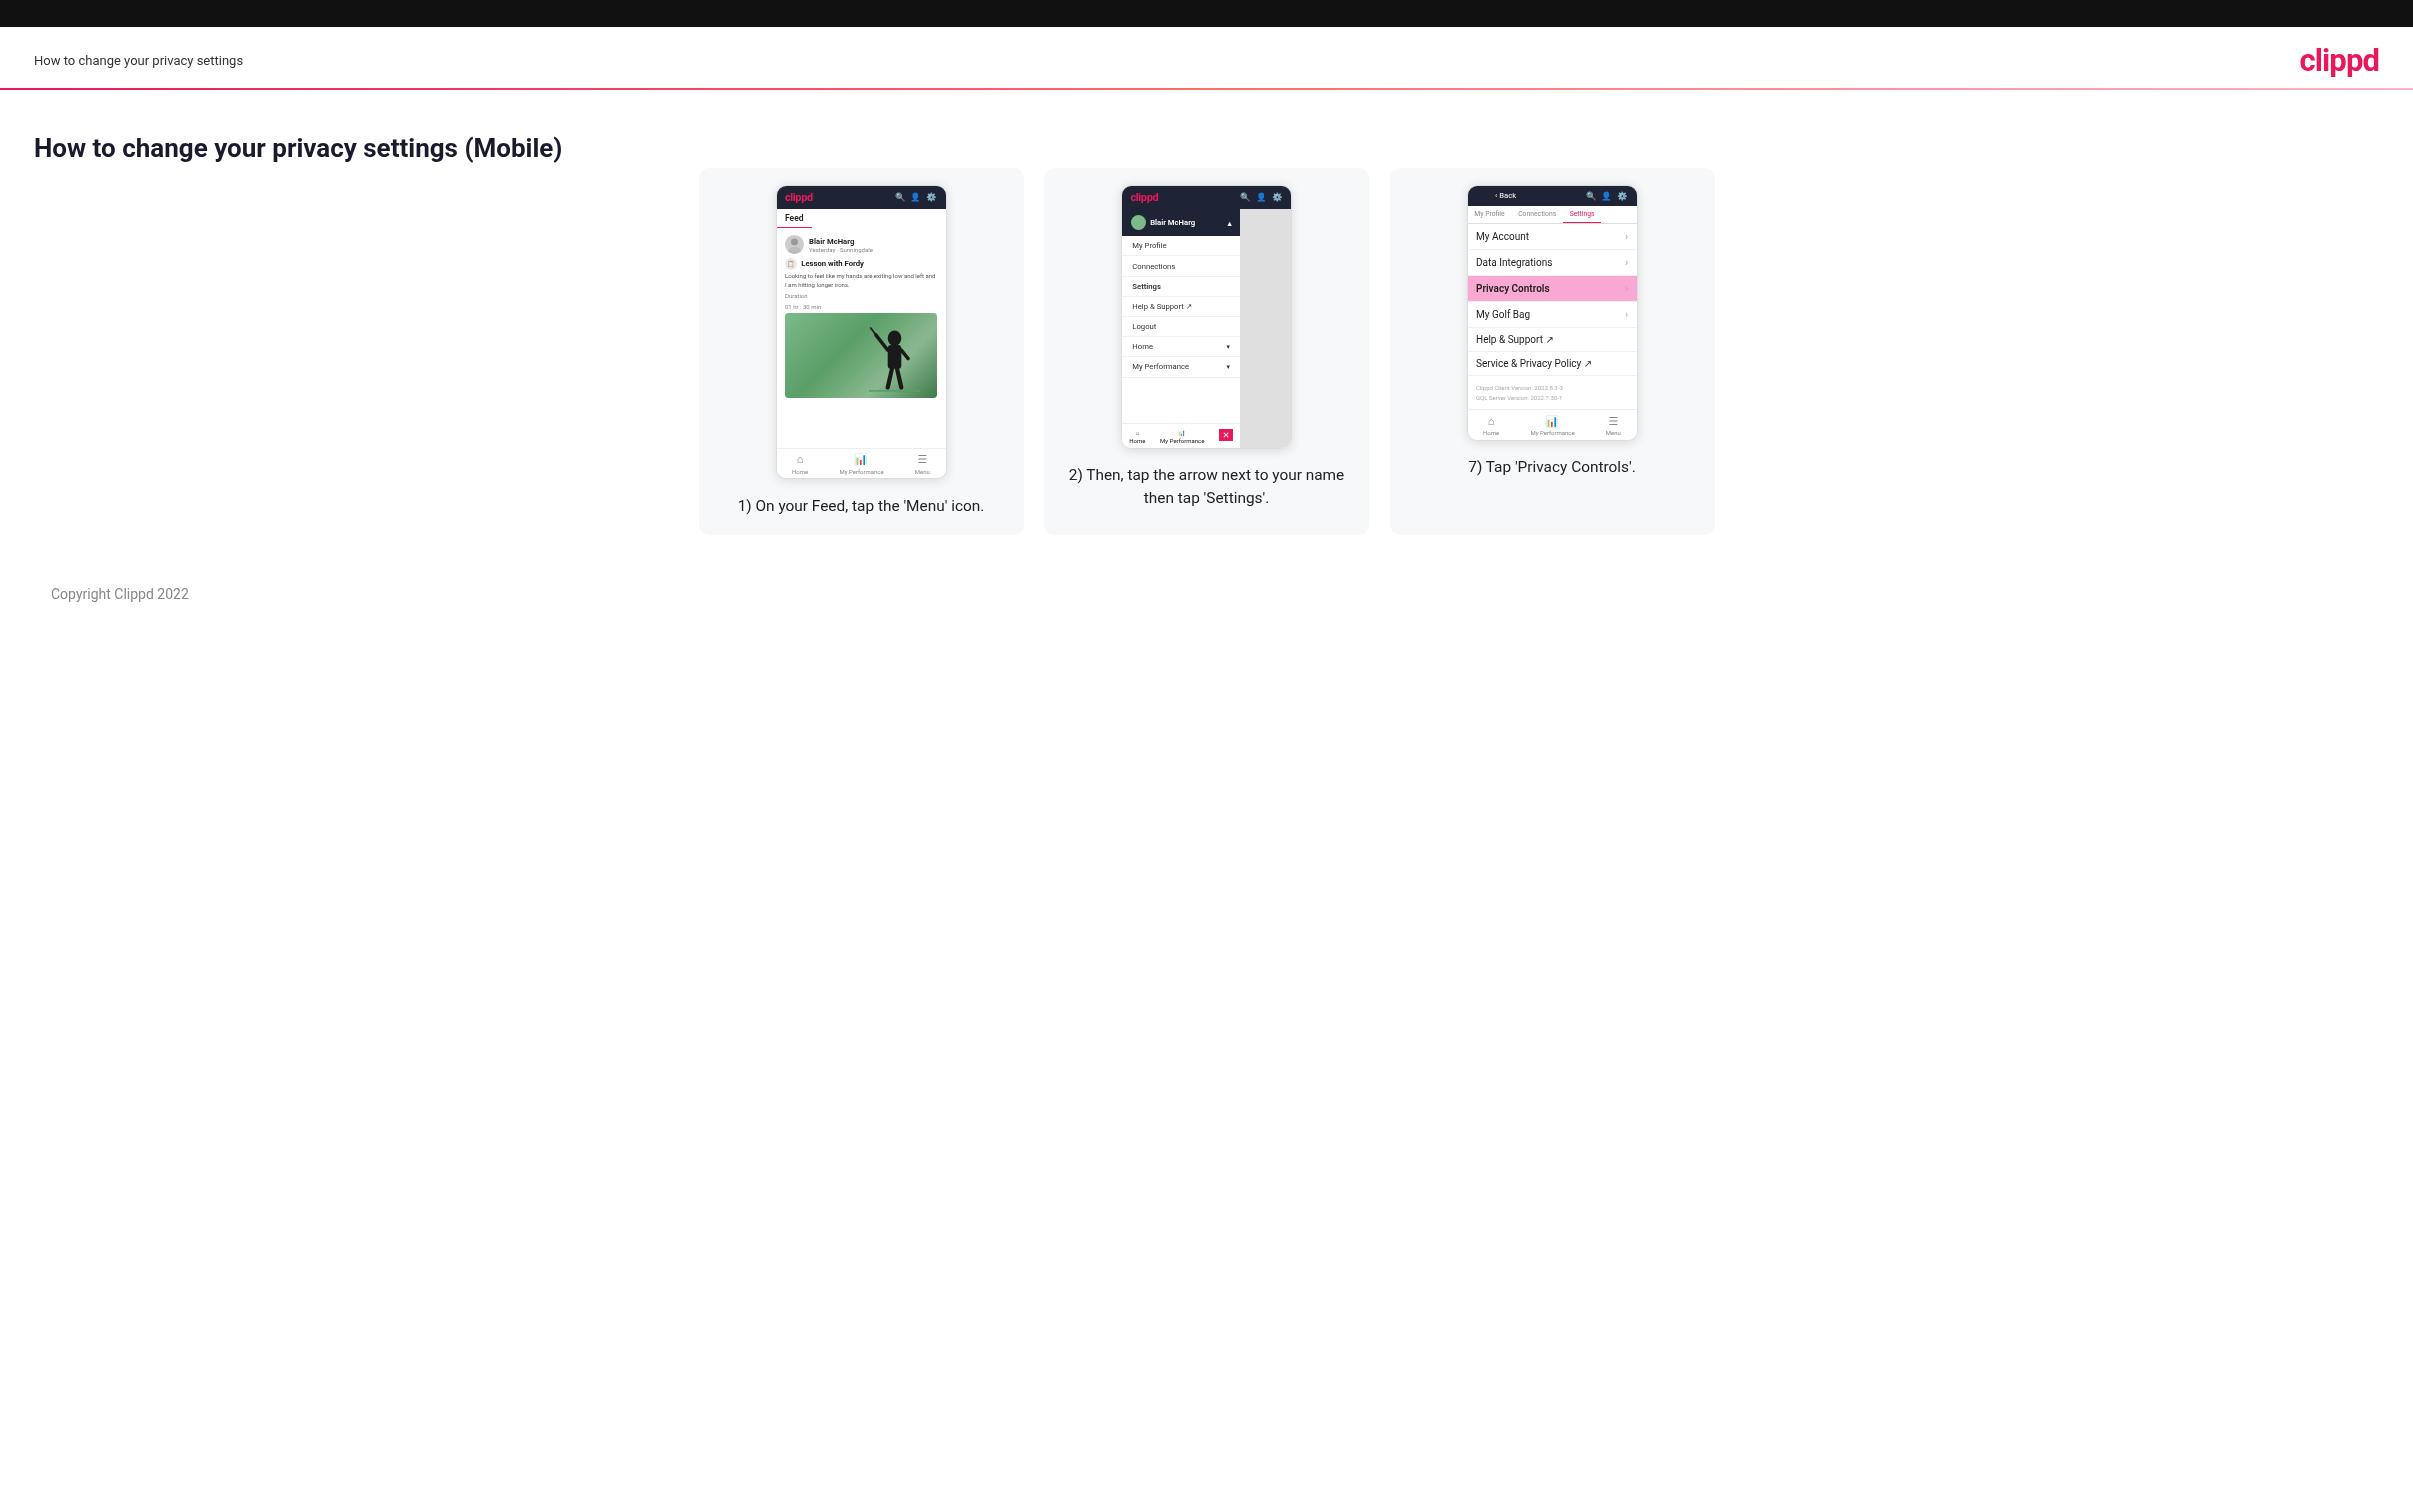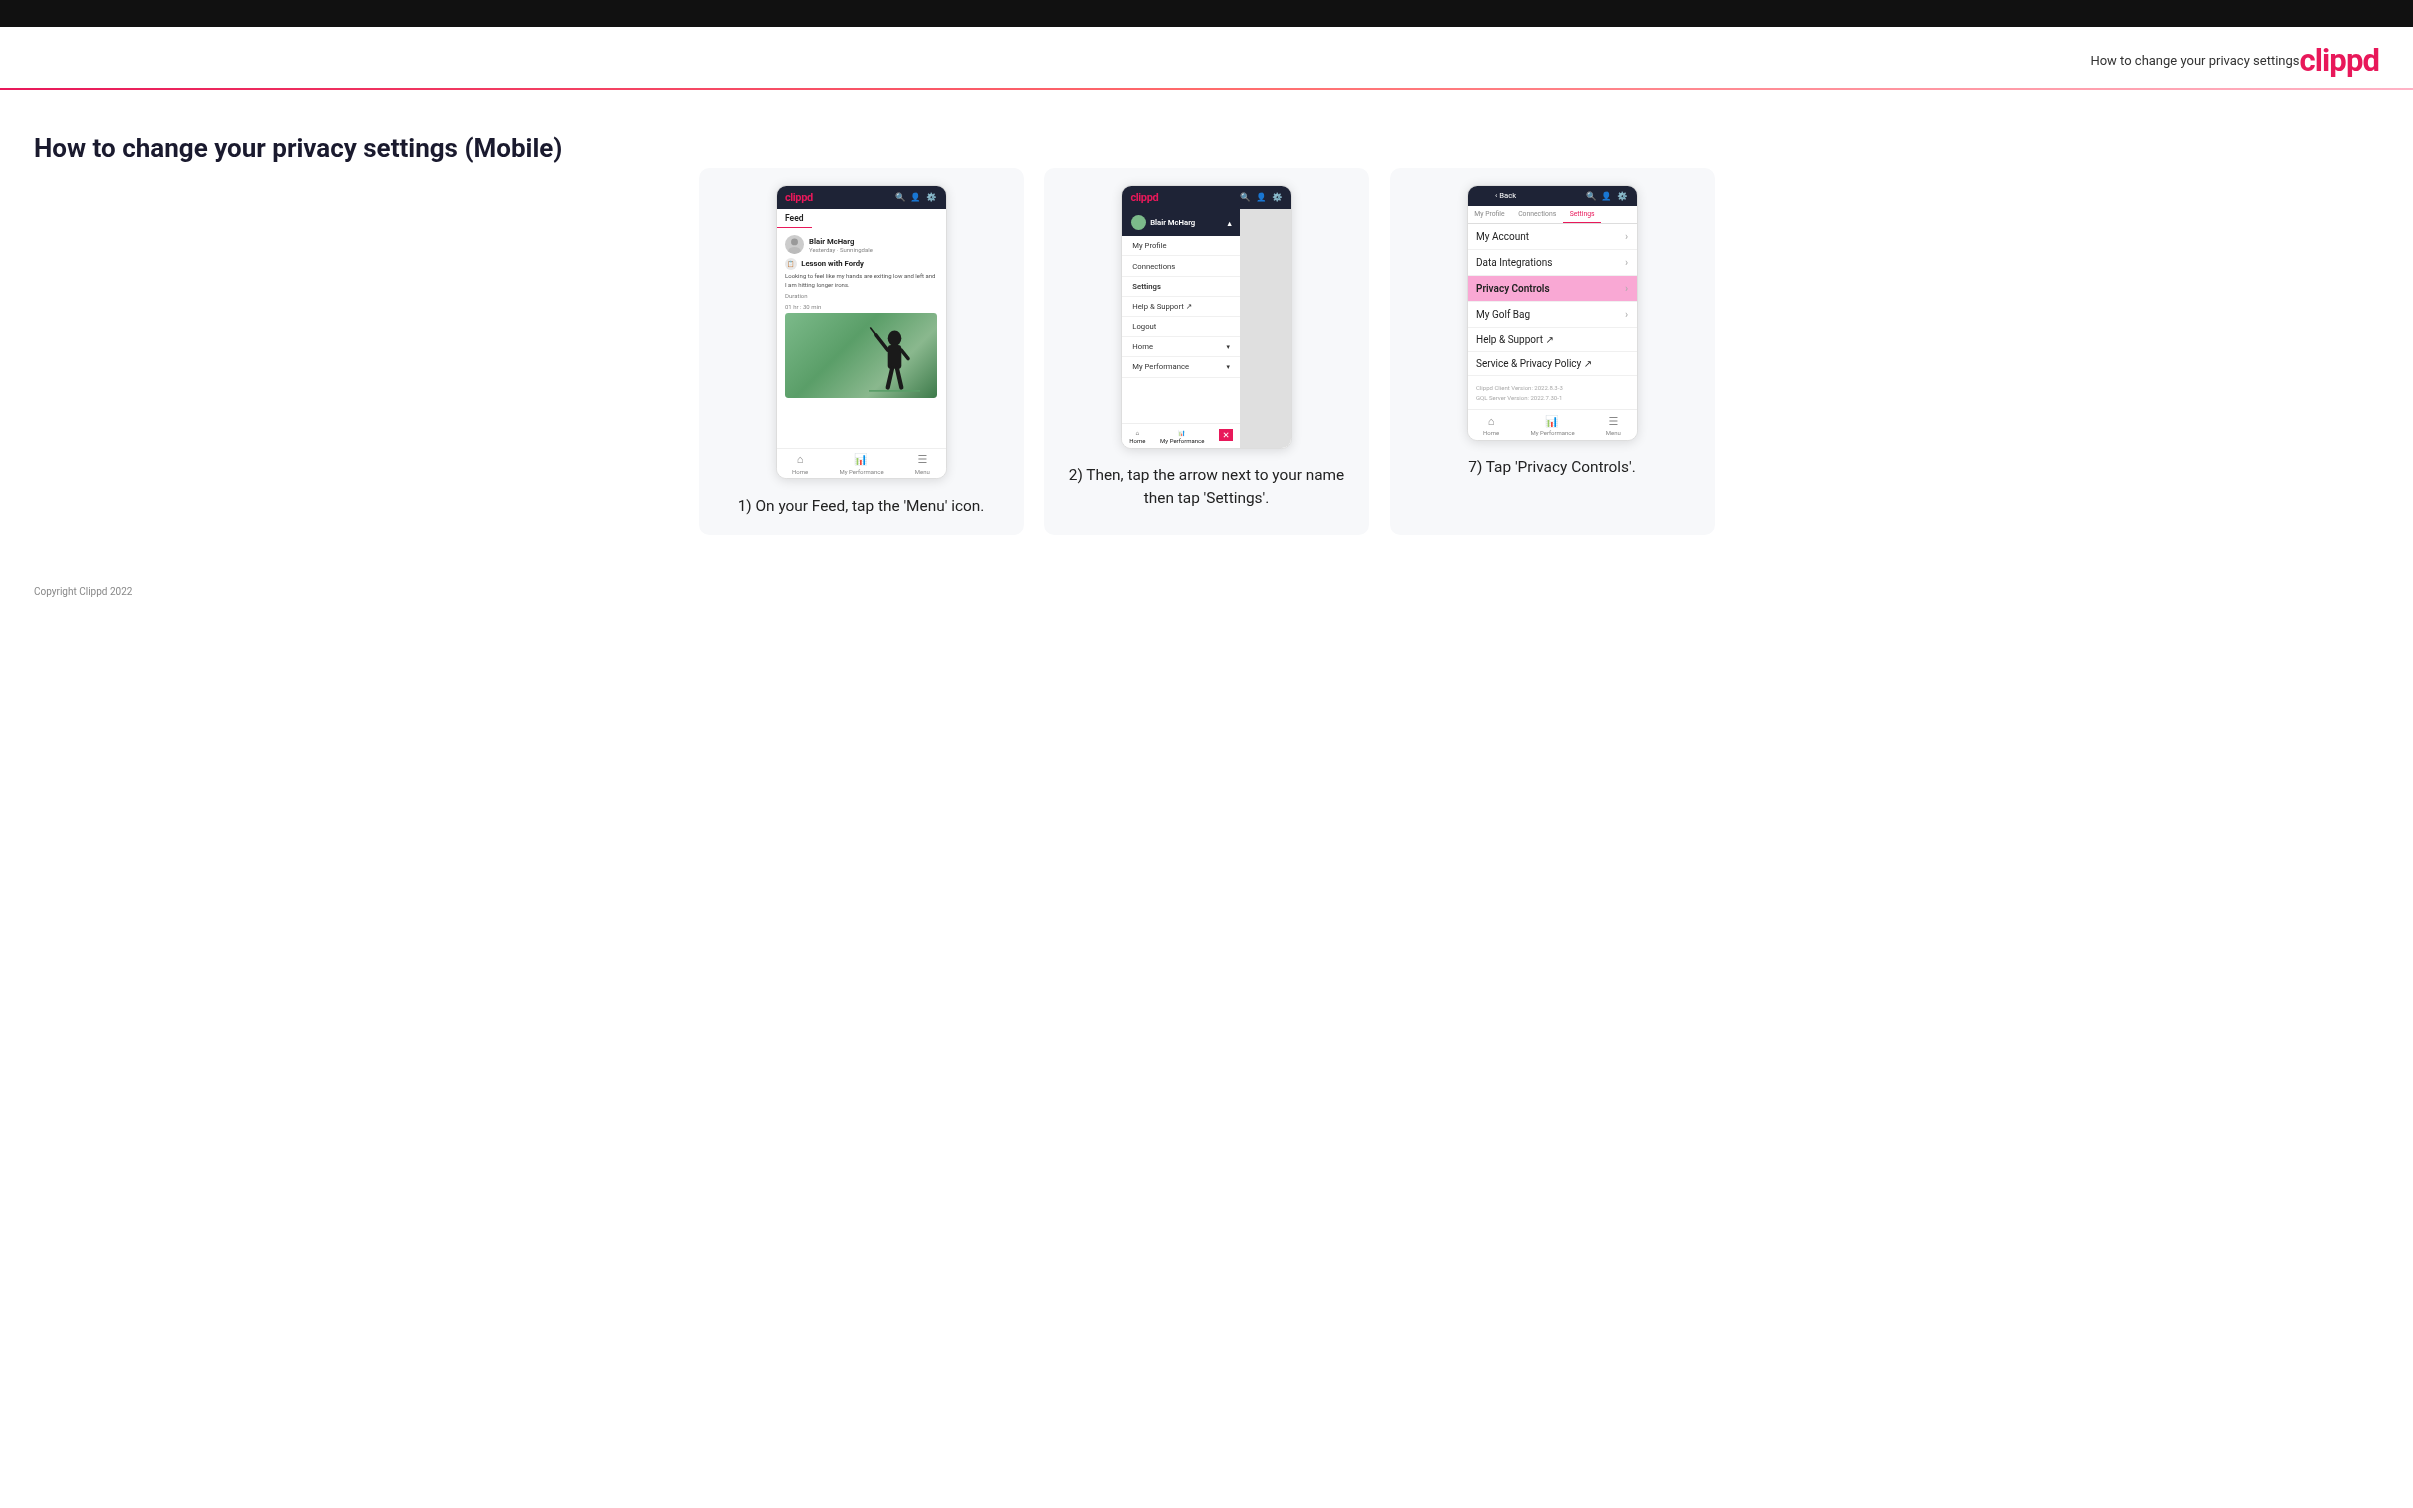--- a/index.html
+++ b/index.html
@@ -13,21 +13,21 @@
     .top-bar {
       background: #111;
       height: 27px;
       width: 100%;
     }
 
     
     .header {
       display: flex;
       align-items: center;
-      justify-content: flex-end;
+      justify-content: space-between;
       padding: 15.4px 34px 8.5px 34px;
     }
     .header-title {
       font-size: 13px;
       color: #333;
     }
     .logo-clippd {
       font-size: 31px;
       font-weight: 700;
       color: #e8185a;
@@ -339,22 +339,22 @@
     }
     .settings-version {
       padding: 6.8px 8.5px;
       font-size: 6px;
       color: #aaa;
       line-height: 1.6;
     }
 
     
     .footer {
-      padding: 17px 34px;
-      font-size: 10px;
+      padding: 17px 51px;
+      font-size: 14px;
       color: #888;
     }
 
     
     .chevron-down::after {
       content: '▾';
       font-size: 6.8px;
     }
     .chevron-right::after {
       content: '›';

